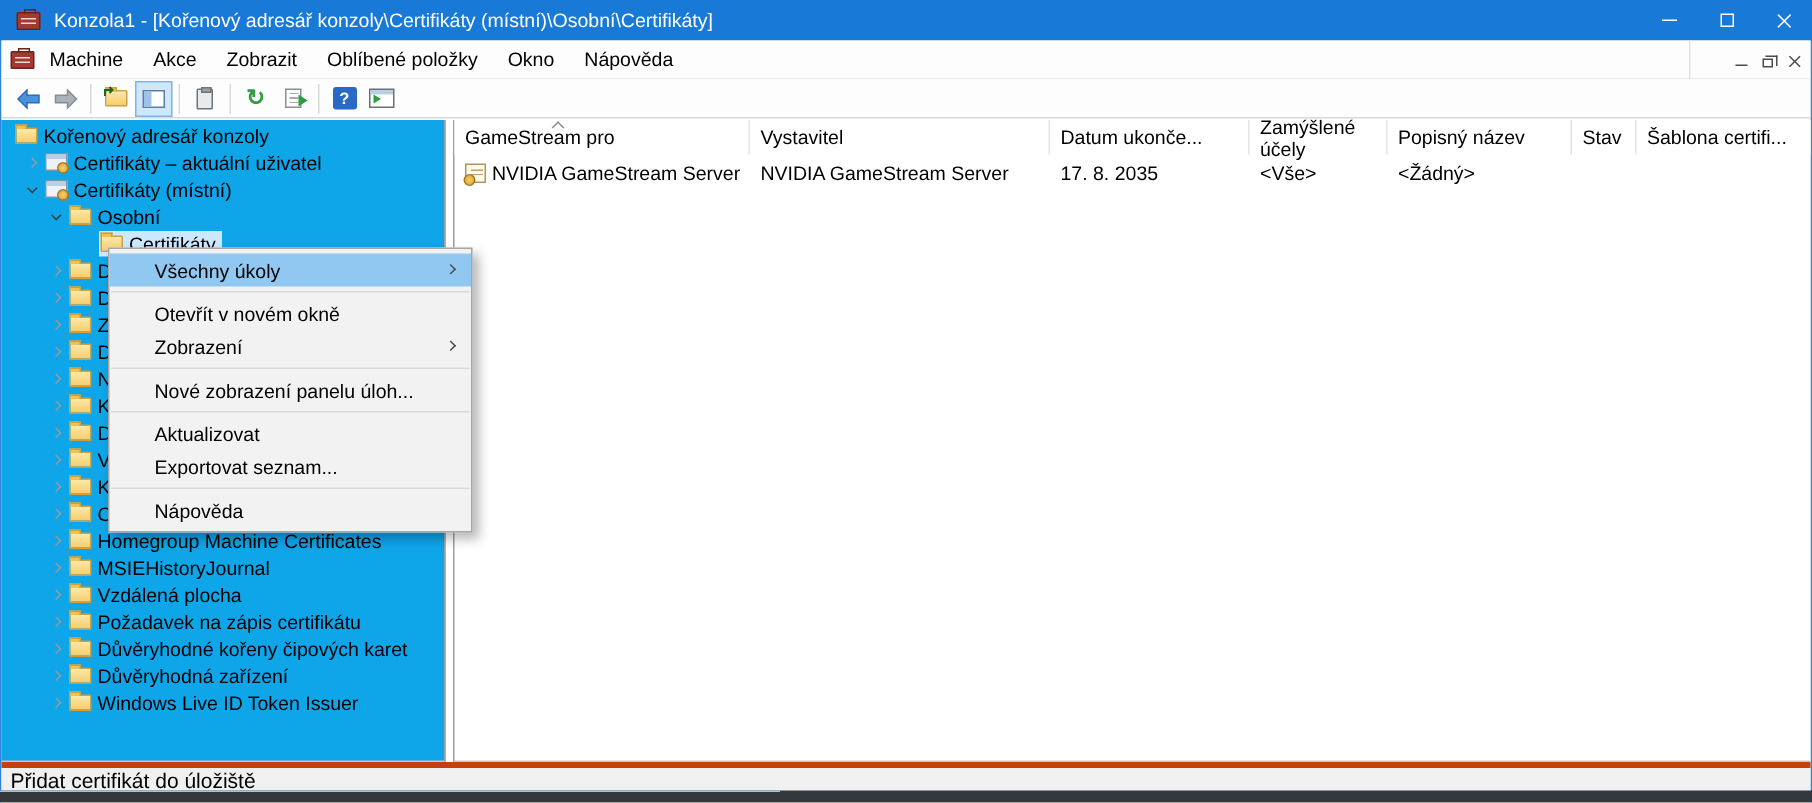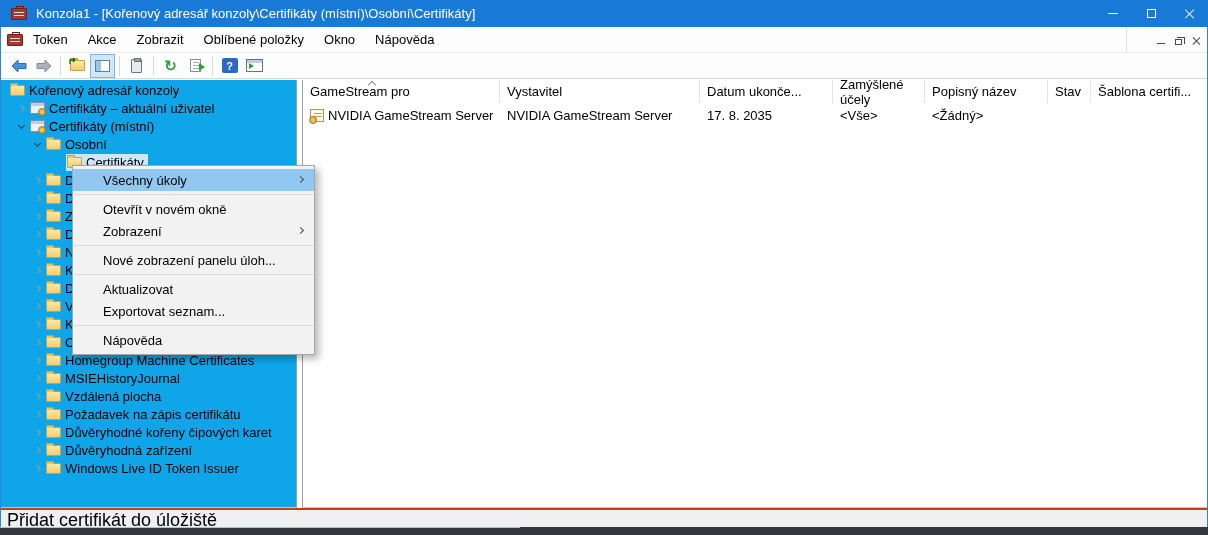--- a/index.html
+++ b/index.html
@@ -106,21 +106,21 @@
   .mi.hl { background:#90c8f2; }
   .msep { height:1px; background:#d9d9d9; margin:3px 1px; }
   .subarrow { position:absolute; right:11px; top:8px; width:5px; height:5px;
     border-right:1.3px solid #4a4a4a; border-top:1.3px solid #4a4a4a; transform:rotate(45deg); }
   .annot { position:absolute; left:-2px; right:-2px; top:21px; height:22px;
     border:3px solid #1fa53e; z-index:12; pointer-events:none; }
   
   .up-overlay { position:absolute; left:3px; top:2px; }
   
   .statusbar { position:absolute; left:1px; right:1px; top:508px; height:19px; background:#f0f0f0;
-    border-top:2px solid #c2410c; font-size:18px; display:flex; padding-left:6px; color:#000; }
+    border-top:4px solid #c2410c; font-size:14px; display:flex; align-items:center; padding-left:6px; color:#000; }
   .taskbar-sliver { position:absolute; left:0; right:0; top:527px; height:8px; background:#34373c; }
   .taskbar-sliver::before { content:""; position:absolute; left:0; top:0; width:520px; height:1px; background:#9fc3e5; }
 </style>
 </head>
 <body>
 
 <div id="screen">
 
   <div class="titlebar">
     <span class="ic-mmc"></span>
@@ -133,21 +133,21 @@
           <span class="g-max"></span>
         </div>
       <div class="wc">
           <span class="g-close"></span>
         </div>
     </div>
   </div>
 
   <div class="menubar">
     <span class="ic-mmc"></span>
-    <span class="menu-item">Token</span>
+    <span class="menu-item">Machine</span>
     <span class="menu-item">Akce</span>
     <span class="menu-item">Zobrazit</span>
     <span class="menu-item">Oblíbené položky</span>
     <span class="menu-item">Okno</span>
     <span class="menu-item">Nápověda</span>
     <span class="mdi-sep"></span>
     <div class="mdi-controls">
       <span class="g-min2"></span>
       <span class="g-rest"></span>
       <span class="g-x2"></span>

